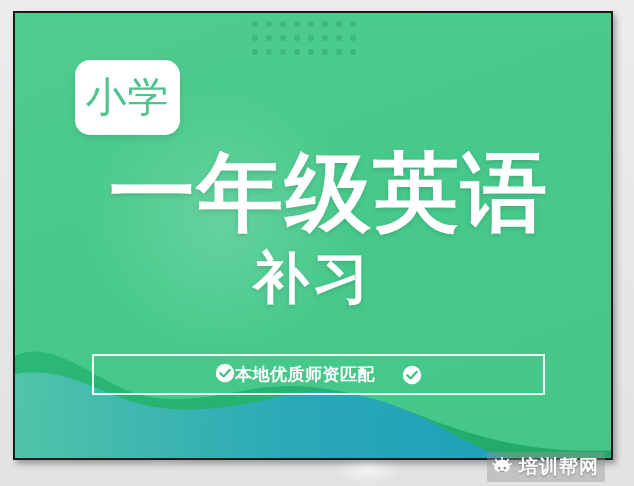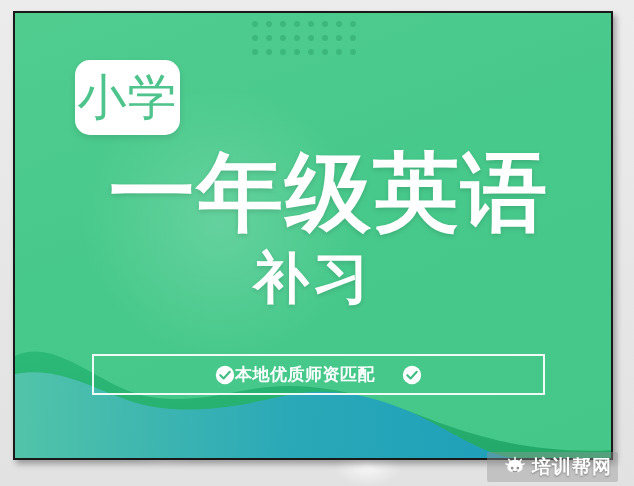--- a/index.html
+++ b/index.html
@@ -87,21 +87,21 @@
     height: 75px;
     background: #ffffff;
     border-radius: 15px;
     display: flex;
     align-items: center;
     justify-content: center;
     box-shadow: 0 3px 7px rgba(0,0,0,.10);
   }
   #badge .badge-text {
     font-family: "DejaVu Sans", "Liberation Sans", sans-serif;
-    font-size: 49px;
+    font-size: 41px;
     line-height: 1;
     font-weight: 400;
     color: #4ec48c;
     letter-spacing: 1px;
   }
 
   
   .headline {
     position: absolute;
     width: 100%;
@@ -137,21 +137,21 @@
     height: 41px;
     border: 2px solid rgba(255,255,255,.92);
     box-sizing: border-box;
     display: flex;
     align-items: center;
     justify-content: center;
     gap: 27px;
   }
   .feature-item {
     display: flex;
-    align-items: center;
+    align-items: flex-start;
   }
   .check-icon {
     width: 20px;
     height: 20px;
     flex: 0 0 20px;
     display: block;
   }
   .feature-label {
     color: #ffffff;
     font-family: "DejaVu Sans", "Liberation Sans", sans-serif;
@@ -173,21 +173,21 @@
 
   
   #watermark {
     position: absolute;
     left: 487px;
     top: 452px;
     height: 30px;
     display: flex;
     align-items: center;
     gap: 6px;
-    padding: 0 6px 0 17px;
+    padding: 0 6px 0 4px;
     background: rgba(150,150,150,.42);
     border-radius: 2px;
   }
   #watermark .wm-icon { width: 22px; height: 22px; display: block; }
   #watermark .wm-text {
     color: #fdfdfd;
     font-family: "DejaVu Sans", "Liberation Sans", sans-serif;
     font-size: 19px;
     font-weight: 700;
     letter-spacing: 1px;

